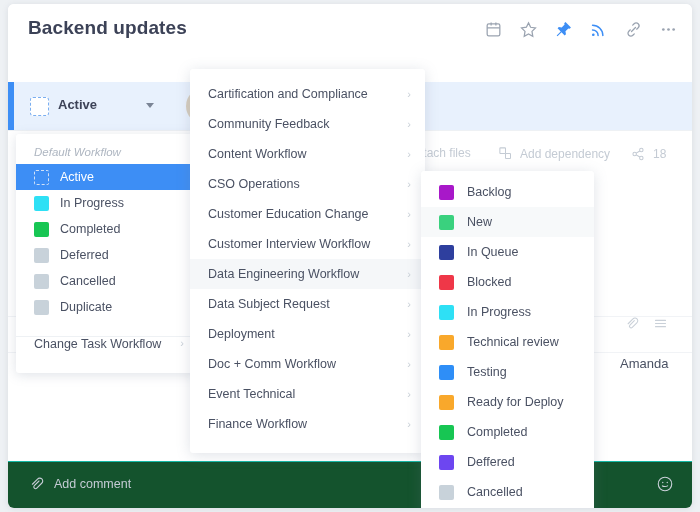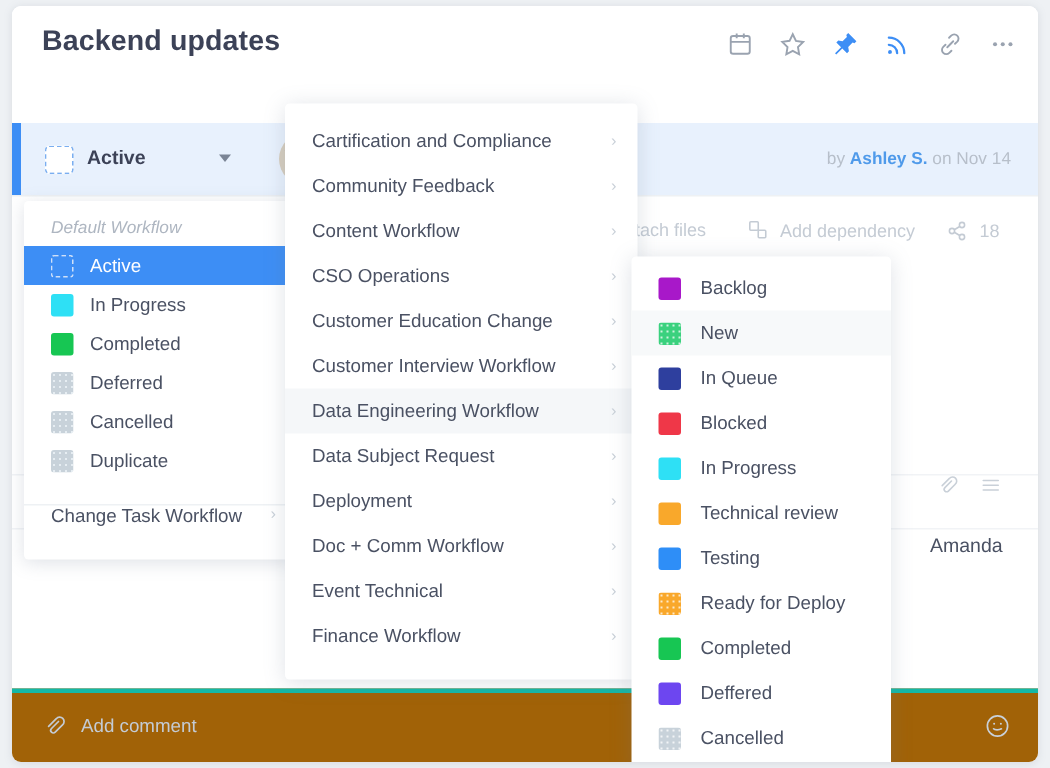--- a/index.html
+++ b/index.html
@@ -74,22 +74,22 @@
 
   
   .bodyarea{position:absolute;left:0;top:172px;width:684px;height:290px;background:#fff;}
   .rowdiv{position:absolute;left:0;width:684px;height:1px;background:#f1f3f6;}
   .attach-icons{position:absolute;left:616px;top:312px;display:flex;gap:14px;align-items:center;color:#c9d0d8;}
   .attach-icons svg{display:block;}
   .amanda{position:absolute;left:612px;top:352px;font-size:13px;color:#4a5163;}
 
   
   .commentbar{
-    position:absolute;left:0;bottom:0;width:684px;height:46px;background:#a16207;
-    border-top:3px solid #14b8a6;
+    position:absolute;left:0;bottom:0;width:684px;height:46px;background:#14532d;
+    border-top:1px solid #14b8a6;
   }
   .clip2{position:absolute;left:20px;top:14px;color:#c4cbd4;}
   .cplaceholder{position:absolute;left:46px;top:15px;font-size:12.5px;color:#c4cbd4;}
   .smiley{position:absolute;right:18px;top:13px;color:#c9d0d8;}
 
   
   .wfmenu{
     position:absolute;left:8px;top:130px;width:182px;
     background:#fff;border-radius:3px;
     box-shadow:0 2px 12px rgba(110,125,145,.22);
@@ -195,25 +195,20 @@
     <div class="statuslabel">Active</div>
     <div class="caret"></div>
   </div>
 
   <div class="avatar">
     <div class="face"></div>
       <div class="hair"></div>
       <div class="beard"></div>
   </div>
 
-  <div class="byline">
-    <span>by</span>
-    <b>Ashley S.</b>
-    <span>on Nov 14</span>
-  </div>
 
   <div class="metastrip">
     <div class="meta-item meta-attach">
       <span>Attach files</span>
     </div>
     <div class="meta-item meta-dep">
       <span>
         <svg width="15" height="15" viewBox="0 0 24 24" fill="none" stroke="currentColor" stroke-width="1.7">
             <rect x="3" y="3" width="9" height="9" rx="1"></rect>
             <rect x="12" y="12" width="8" height="8" rx="1"></rect>

